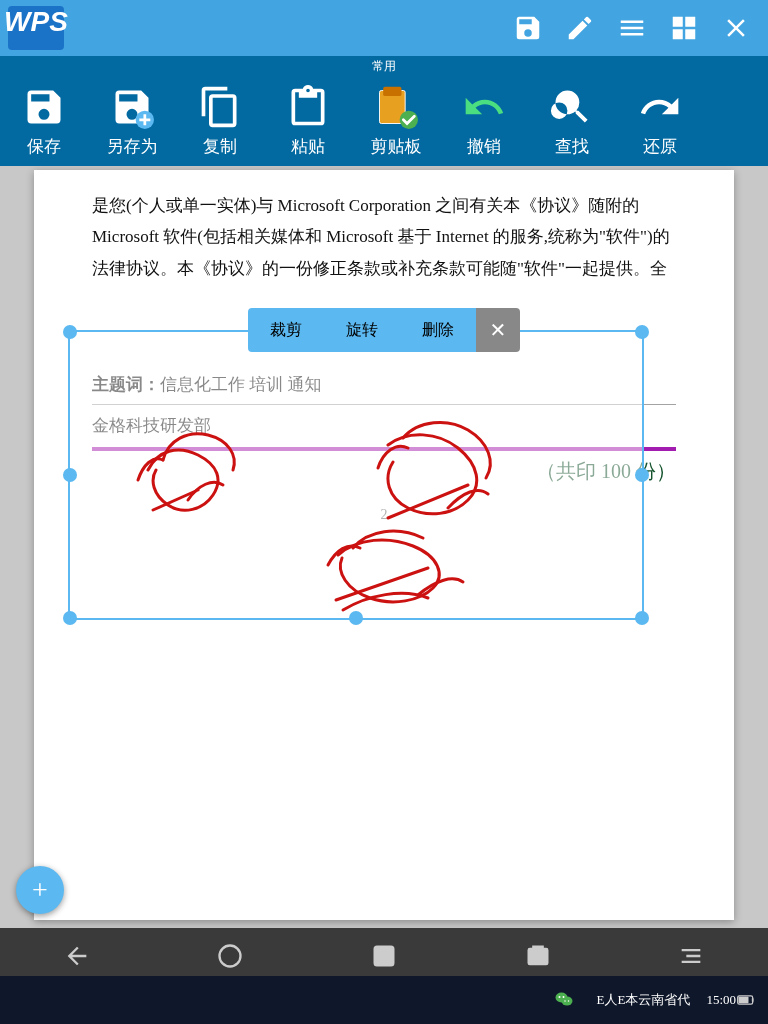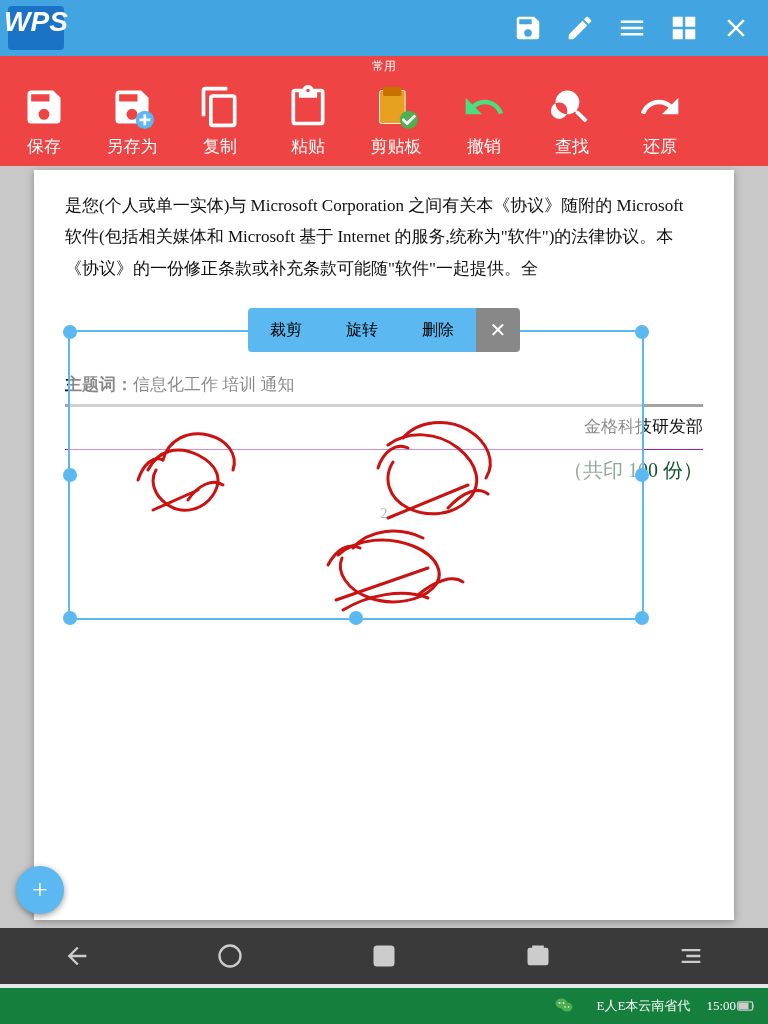--- a/index.html
+++ b/index.html
@@ -1,20 +1,20 @@
 <!DOCTYPE html>
 <html><head>
   <meta charset="utf-8">
   <style>
     * { margin: 0; padding: 0; box-sizing: border-box; }
     body { width: 768px; height: 1024px; overflow: hidden; font-family: 'SimSun', 'STSong', serif; background: #e8e8e8; position: relative; }
 
     
     #status-bar {
-      width: 768px; height: 36px; background: #15803d;
+      width: 768px; height: 48px; background: #0f172a;
       display: flex; align-items: center; justify-content: flex-end;
       padding: 0 12px; position: absolute; bottom: 0; z-index: 100;
     }
     .status-item { color: #fff; font-size: 13px; margin-left: 16px; }
     .wechat-icon-area { display: flex; align-items: center; gap: 6px; }
 
     
     #nav-bar {
       width: 768px; height: 56px; background: #3a3a3a;
       display: flex; align-items: center; justify-content: space-around;
@@ -31,21 +31,21 @@
     }
     .title-left { display: flex; align-items: center; gap: 8px; }
     .wps-logo { width: 56px; height: 44px; background: #1a73c7; border-radius: 4px; display: flex; justify-content: center; }
     .wps-logo span { color: #fff; font-size: 26px; font-weight: bold; font-family: Arial; }
     .title-right { display: flex; align-items: center; gap: 4px; }
     .title-btn { width: 48px; height: 44px; display: flex; align-items: center; justify-content: center; cursor: pointer; }
     .title-btn svg { width: 30px; height: 30px; fill: #fff; }
 
     
     #toolbar {
-      width: 768px; background: #ef4444;
+      width: 768px; background: #0369a1;
       position: absolute; top: 56px; z-index: 40;
     }
     .toolbar-label-row {
       display: flex; justify-content: center; align-items: center;
       padding: 2px 0 0 0;
     }
     .toolbar-label { color: #fff; font-size: 12px; }
     .toolbar-items {
       display: flex; align-items: flex-start; padding: 4px 0 6px 0;
       overflow: hidden;
@@ -60,21 +60,21 @@
     .toolbar-item .item-label { color: #fff; font-size: 17px; margin-top: 2px; }
     .toolbar-item svg { width: 44px; height: 44px; }
 
     
     #doc-area {
       position: absolute; top: 160px; left: 0; right: 0; bottom: 96px;
       background: #c8c8c8; overflow: hidden;
     }
     #doc-page {
       background: #fff; margin: 10px auto; width: 700px;
-      min-height: 750px; padding: 20px 31px; position: relative;
+      min-height: 750px; padding: 20px 58px; position: relative;
       box-shadow: 0 2px 8px rgba(0,0,0,0.3);
     }
 
     .doc-text { font-size: 17px; line-height: 1.85; color: #111; margin-bottom: 8px; font-family: 'SimSun', serif; }
     .doc-date { text-align: center; font-size: 17px; line-height: 2; color: #111; margin: 30px 0 20px 0; font-family: 'SimSun', serif; }
 
     
     #img-toolbar {
       position: absolute; left: 50%; transform: translateX(-50%);
       top: 308px; display: flex; z-index: 60;
@@ -110,29 +110,29 @@
     .handle.ml { top: calc(50% - 7px); left: -7px; }
     .handle.mr { top: calc(50% - 7px); right: -7px; }
     .handle.bl { bottom: -7px; left: -7px; }
     .handle.bm { bottom: -7px; left: calc(50% - 7px); }
     .handle.br { bottom: -7px; right: -7px; }
 
     
     .subject-line {
       font-size: 17px; color: #111; line-height: 2;
       font-family: 'SimSun', serif;
-      border-bottom: 3px solid #a3a3a3; padding-bottom: 2px;
+      border-bottom: 1px solid #a3a3a3; padding-bottom: 2px;
       margin-bottom: 2px;
     }
     .subject-label { font-weight: bold; }
     .footer-line {
       font-size: 17px; color: #111; line-height: 2.2;
-      font-family: Liberation Mono, monospace;
-      border-bottom: 1px solid #a21caf; padding-bottom: 2px;
-      display: flex; justify-content: flex-end;
+      font-family: Liberation Serif, serif;
+      border-bottom: 4px solid #a21caf; padding-bottom: 2px;
+      display: flex; justify-content: space-between;
     }
     .footer-right { text-align: right; }
     .print-count { font-size: 20px; color: #14532d; text-align: right; line-height: 2; font-family: 'SimSun', serif; }
 
     
     .signature-area {
       position: absolute; left: 68px; top: 390px; width: 576px; height: 230px;
       pointer-events: none; z-index: 56;
     }
 

